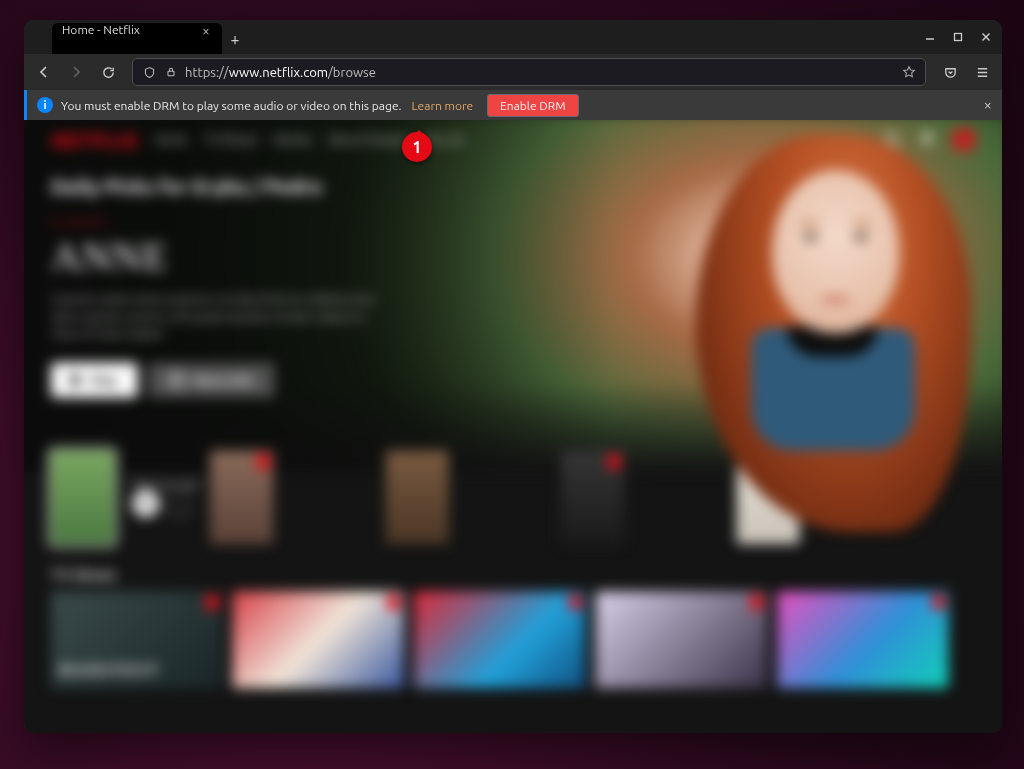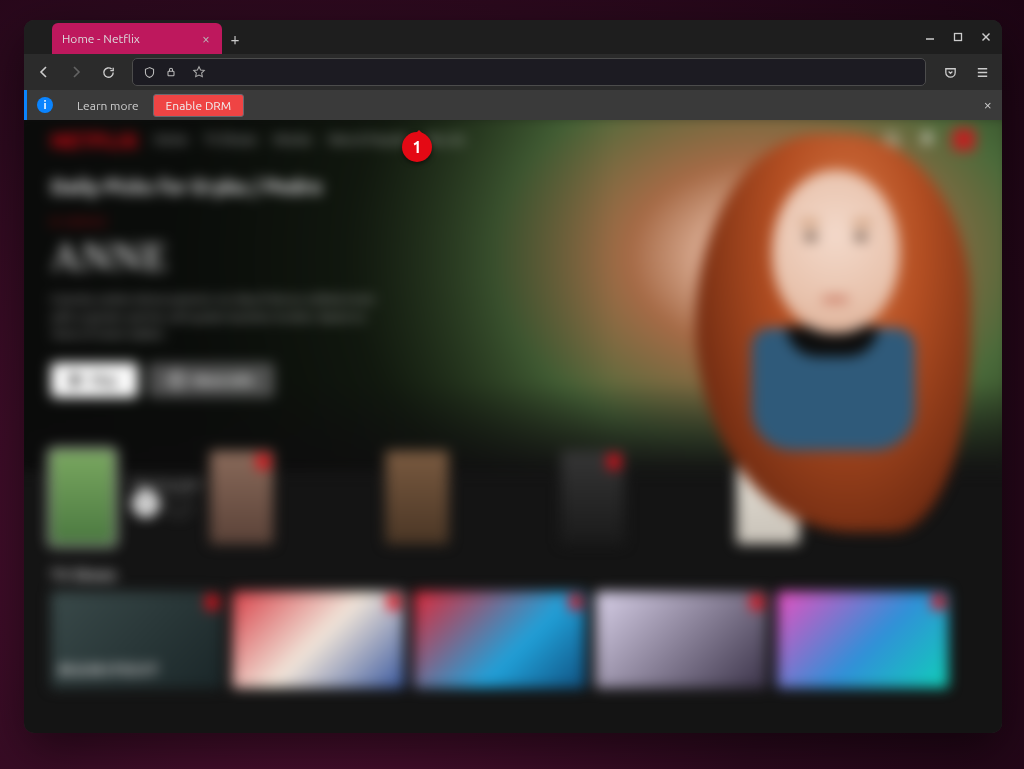--- a/index.html
+++ b/index.html
@@ -1,39 +1,39 @@
 <!DOCTYPE html>
 <html><head>
 <meta charset="utf-8">
 <style>
   *{box-sizing:border-box;margin:0;padding:0;font-family:Ubuntu,Cantarell,"Segoe UI",Arial,sans-serif}
   body{width:1024px;height:769px;background:radial-gradient(circle at 30% 70%,#5a1238 0%,#2e0a1f 55%,#1d0514 100%);overflow:hidden;position:relative}
   .window{position:absolute;left:24px;top:20px;width:978px;height:713px;background:#2b2b2b;border-radius:10px;box-shadow:0 18px 50px rgba(0,0,0,.55);display:flex;flex-direction:column;overflow:hidden}
   
   .titlebar{height:34px;background:#1e1e1e;display:flex;align-items:stretch;position:relative}
-  .tab{margin:3px 0 0 28px;max-width:170px;flex:0 0 170px;background:#be185d;border-radius:6px 6px 0 0;display:flex;align-items:center;padding:0 8px 0 10px;color:#ddd;font-size:12px}
+  .tab{margin:3px 0 0 28px;max-width:170px;flex:0 0 170px;background:#000000;border-radius:6px 6px 0 0;display:flex;align-items:flex-start;padding:0 8px 0 10px;color:#ddd;font-size:12px}
   .tab .t-title{flex:1;white-space:nowrap;overflow:hidden;text-overflow:ellipsis}
   .tab .t-close{width:16px;height:16px;display:flex;align-items:center;justify-content:center;color:#bbb;font-size:14px;cursor:pointer;border-radius:3px}
   .newtab{width:26px;display:flex;align-items:center;justify-content:center;color:#ccc;font-size:16px;cursor:pointer;margin-top:3px}
   .winctrls{position:absolute;right:2px;top:0;height:100%;display:flex}
   .winctrls .c{width:28px;display:flex;align-items:center;justify-content:center;color:#ccc;cursor:pointer}
   .winctrls .c svg{display:block}
   
   .toolbar{height:36px;background:#2b2b2b;display:flex;align-items:center;padding:0 6px;gap:4px}
   .ibtn{width:28px;height:28px;border-radius:4px;display:flex;align-items:center;justify-content:center;color:#ccc;cursor:pointer}
   .ibtn.disabled{opacity:.35;cursor:default}
   .urlbar{flex:1;height:28px;margin:0 6px;background:#1c1b22;border:1px solid #4c4c4c;border-radius:5px;display:flex;align-items:center;padding:0 8px;color:#bbb;font-size:13px}
   .urlbar .shield,.urlbar .lock{width:16px;height:16px;display:flex;align-items:center;justify-content:center;color:#bbb;margin-right:6px}
   .urlbar .urltext{flex:1;color:#bfbfbf}
   .urlbar .urltext .host{color:#fff}
   .urlbar .star{width:16px;height:16px;color:#aaa;cursor:pointer;margin-left:6px;display:flex;align-items:center;justify-content:center}
   
   .notif{height:30px;background:#3a3a3a;display:flex;align-items:center;padding:0 10px;color:#e8e8e8;font-size:12px;position:relative;border-left:3px solid #0a84ff}
   .notif .nicon{width:16px;height:16px;border-radius:50%;background:#0a84ff;color:#fff;font-size:11px;font-weight:bold;display:flex;align-items:center;justify-content:center;margin-right:8px}
-  .notif .nlink{color:#e5e5e5;margin-left:16px;cursor:pointer}
+  .notif .nlink{color:#fdba74;margin-left:10px;cursor:pointer}
   .notif .nbutton{margin-left:14px;background:#ef4444;border:1px solid #686870;color:#f0f0f0;font-size:12px;padding:4px 12px;border-radius:3px;cursor:pointer;position:relative}
   .notif .nclose{position:absolute;right:10px;top:6px;color:#ccc;cursor:pointer;font-size:15px}
   
   .annot{position:absolute;left:378px;top:112px;width:30px;height:30px;border-radius:50%;background:#e40914;color:#fff;font-size:16px;font-weight:bold;display:flex;align-items:center;justify-content:center;z-index:40;box-shadow:0 2px 5px rgba(0,0,0,.5)}
   .annot::before{content:"";position:absolute;top:-9px;left:10px;border:7px solid transparent;border-bottom-color:#e40914}
   
   .page{flex:1;position:relative;overflow:hidden;background:#141414;filter:blur(0)}
   .pageblur{position:absolute;inset:0;filter:blur(6px);transform:scale(1.02)}
   
   .hero{position:relative;height:350px;background:radial-gradient(ellipse 60% 120% at 75% 40%,#e8d0c2 0%,#d8a98f 10%,#a66a46 22%,#4a6a3a 45%,#1a2b14 70%,#0a130a 100%)}
@@ -149,20 +149,23 @@
           <svg width="13" height="13" viewBox="0 0 16 16" fill="none" stroke="currentColor" stroke-width="1.3">
             <path d="M8 2 3 4v4c0 3 2 5 5 6 3-1 5-3 5-6V4L8 2z"></path>
           </svg>
         </span>
       <span class="lock">
           <svg width="12" height="12" viewBox="0 0 16 16" fill="none" stroke="currentColor" stroke-width="1.4">
             <rect x="4" y="7" width="8" height="6" rx="1"></rect>
             <path d="M6 7V5a2 2 0 0 1 4 0v2"></path>
           </svg>
         </span>
+      <span class="urltext">
+        <span>https://</span><span class="host">www.netflix.com</span><span>/browse</span>
+      </span>
       <span class="star">
           <svg width="14" height="14" viewBox="0 0 16 16" fill="none" stroke="currentColor" stroke-width="1.2">
             <path d="M8 2l1.8 3.8 4.2.5-3 2.9.8 4.1L8 11.4 4.2 13.3l.8-4.1-3-2.9 4.2-.5L8 2z"></path>
           </svg>
         </span>
     </div>
     <div class="ibtn">
         <svg width="15" height="15" viewBox="0 0 16 16" fill="none" stroke="currentColor" stroke-width="1.4">
           <path d="M3 4h10v4a5 5 0 0 1-10 0V4z"></path>
           <path d="M6 7l2 2 2-2"></path>
@@ -172,20 +175,21 @@
         <svg width="15" height="15" viewBox="0 0 16 16" stroke="currentColor" stroke-width="1.6">
           <line x1="3" y1="4" x2="13" y2="4"></line>
           <line x1="3" y1="8" x2="13" y2="8"></line>
           <line x1="3" y1="12" x2="13" y2="12"></line>
         </svg>
       </div>
   </div>
 
   <div class="notif">
     <span class="nicon">i</span>
+    <span>You must enable DRM to play some audio or video on this page.</span>
     <span class="nlink">Learn more</span>
     <button class="nbutton">Enable DRM</button>
     <span class="nclose">×</span>
   </div>
 
   <div class="page">
     <div class="pageblur">
       <div class="hero">
         <div class="hair"></div>
         <div class="face">

